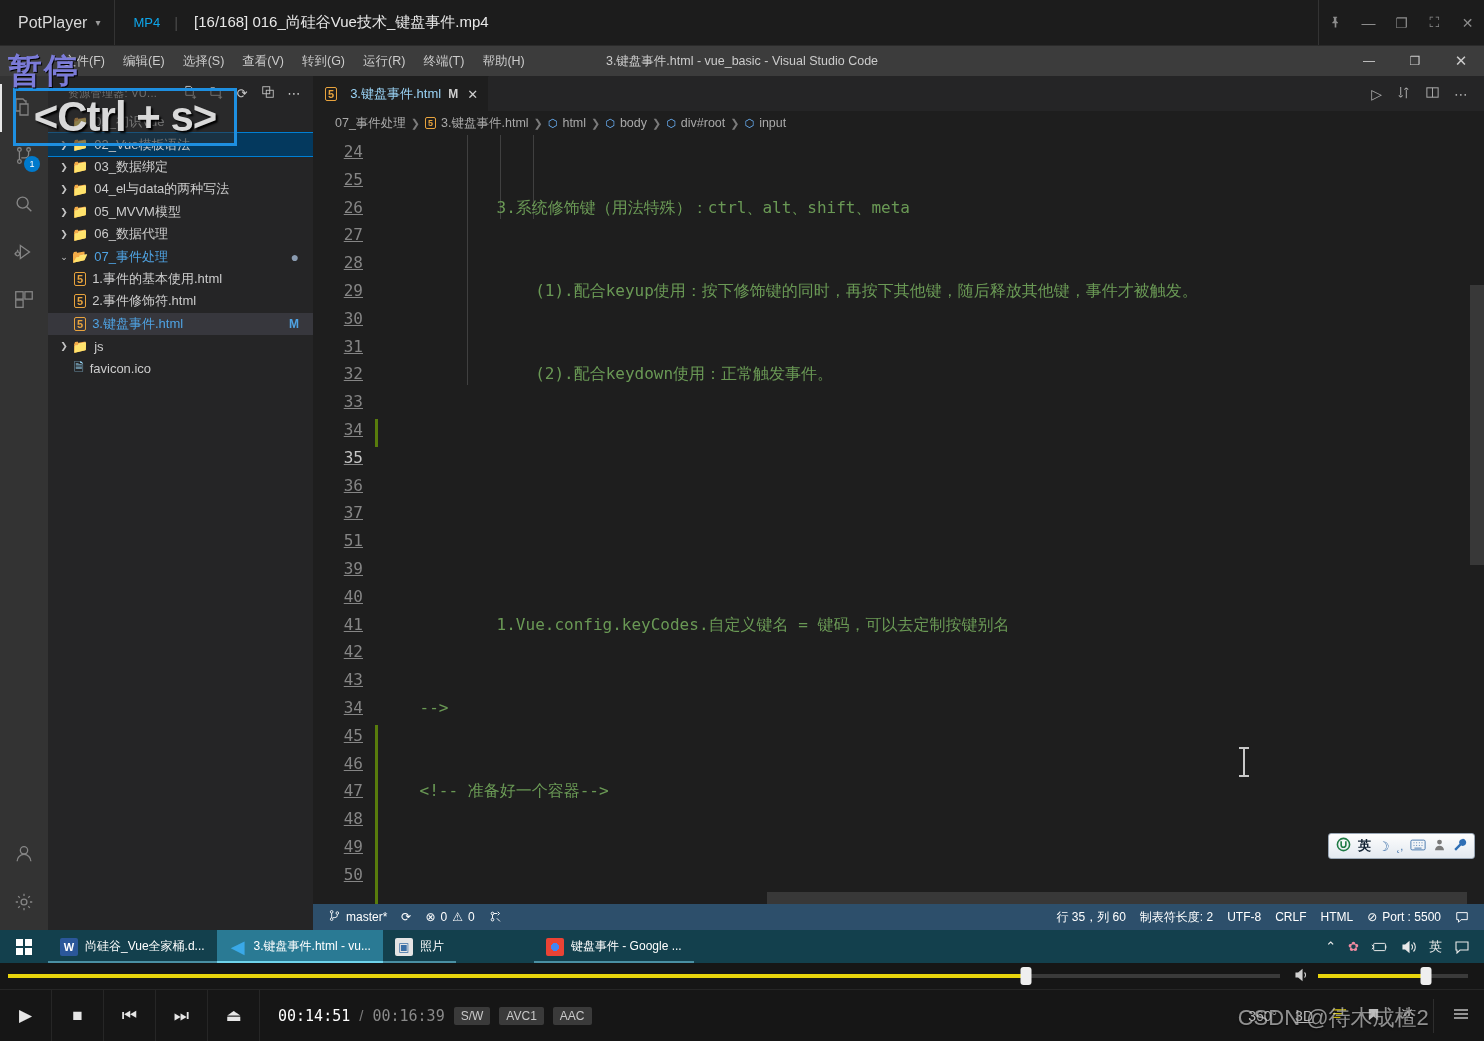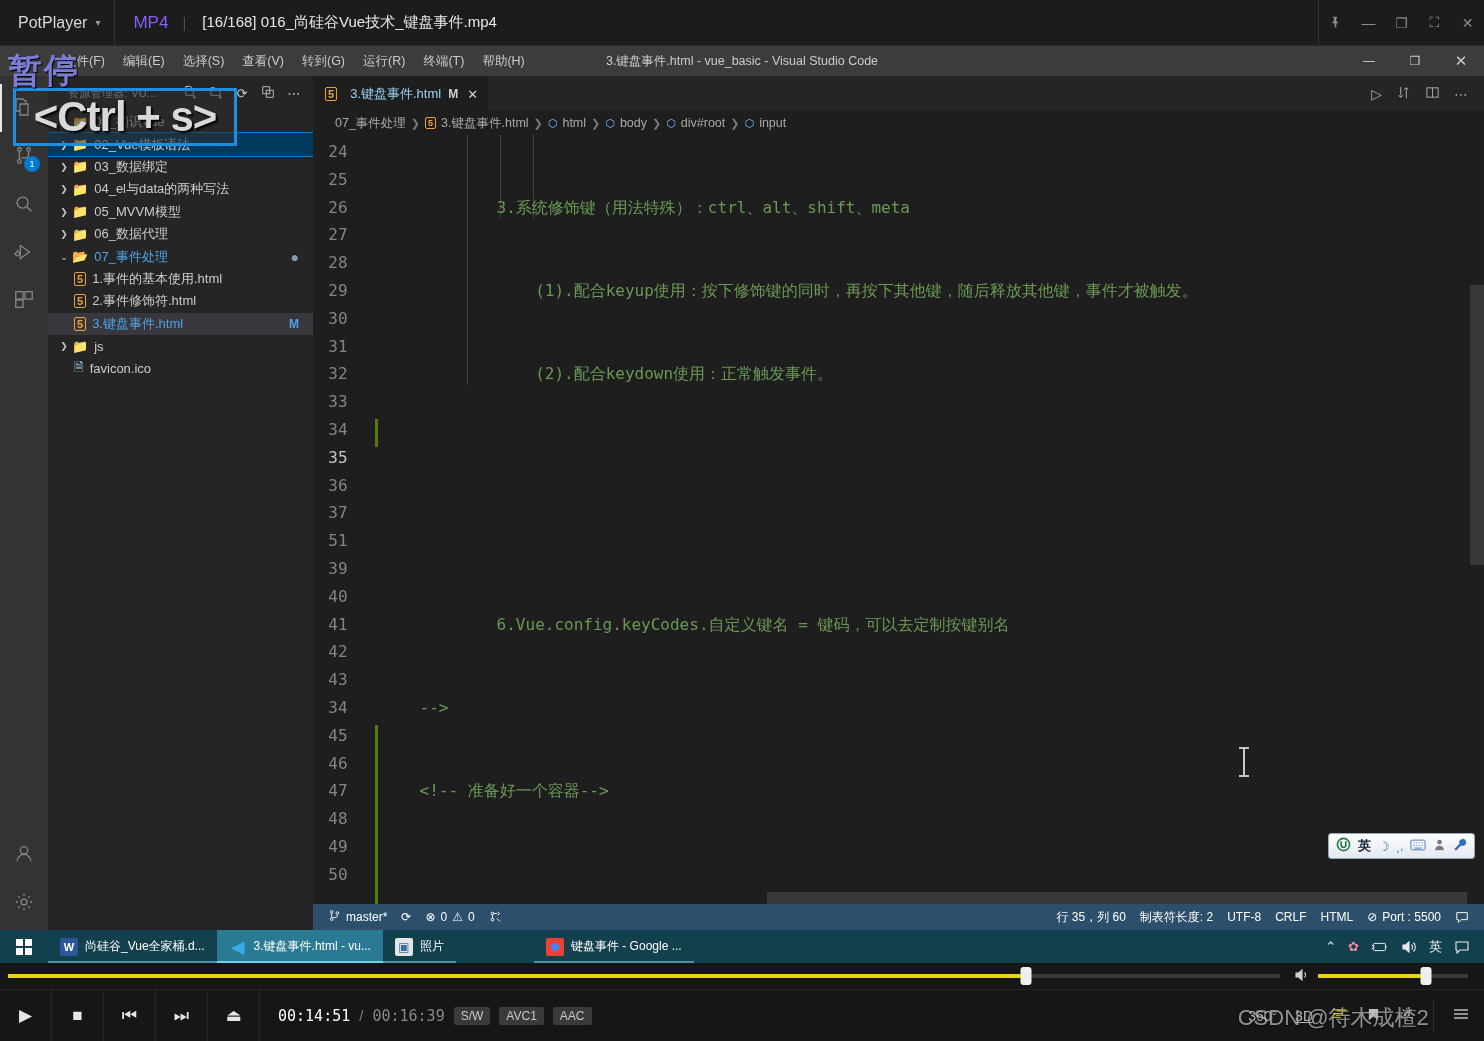--- a/index.html
+++ b/index.html
@@ -15,21 +15,21 @@
     position: absolute; left: 0; top: 0; width: 1484px; height: 46px;
     background: #1c1c1c; display: flex; align-items: center;
     border-bottom: 1px solid #2a2a2a;
   }
   .pot-name {
     color: #d8d8d8; font-size: 16px; padding: 0 14px 0 18px;
     display: flex; align-items: center; gap: 8px; height: 100%;
     border-right: 1px solid #333;
   }
   .pot-caret { font-size: 10px; color: #9a9a9a; }
-  .pot-fmt { color: #8b5cf6; font-size: 17px; padding: 0 14px 0 18px; }
+  .pot-fmt { color: #0ea5e9; font-size: 13px; padding: 0 14px 0 18px; }
   .pot-sep { color: #4a4a4a; font-size: 15px; }
   .pot-file { color: #e8e8e8; font-size: 15px; padding-left: 16px; }
   .pot-winbtns {
     margin-left: auto; display: flex; align-items: center; height: 100%;
     border-left: 1px solid #333;
   }
   .pot-wbtn {
     width: 33px; height: 46px; display: flex; align-items: center;
     justify-content: center; color: #8c8c8c; font-size: 14px;
   }
@@ -130,23 +130,23 @@
   .bc-sep { color: #7a7a7a; font-size: 11px; }
   .bc-cube { color: #6cb6ff; font-size: 11px; }
   .bc-html {
     color: #e8a33d; font-size: 9px; font-weight: bold; border: 1px solid #e8a33d;
     border-radius: 2px; padding: 0 2px;
   }
 
   
   .code-wrap { flex: 1; display: flex; position: relative; overflow: hidden; background: #1e1e1e; }
   .gutter {
-    width: 62px; flex: 0 0 62px; text-align: center; padding-right: 12px;
+    width: 62px; flex: 0 0 62px; text-align: right; padding-right: 12px;
     color: #858585; font-family: "DejaVu Sans Mono", monospace; font-size: 16px;
-    line-height: 27.8px; padding-top: 3px; user-select: none;
+    line-height: 27.8px; padding-top: 3px; user-select: none; text-decoration: underline;
   }
   .gutter .cur { color: #c6c6c6; }
   .code-col { flex: 1; position: relative; min-width: 0; overflow: hidden; }
   .code {
     font-family: "DejaVu Sans Mono", monospace; font-size: 16px; line-height: 27.8px;
     color: #d4d4d4; padding-top: 3px; white-space: pre;
   }
   .code .ln { height: 27.8px; padding-left: 6px; position: relative; }
   .cmt-blk { color: #6a9955; }
   .ind-guide {
@@ -541,21 +541,21 @@
             <div class="ind-guide" style="left:158px;top:0;height:84px"></div>
             <div class="chg-bar" style="top:284px;height:28px"></div>
             <div class="chg-bar" style="top:590px;height:305px"></div>
 
             <div class="code">
               <div class="ln"><span class="cmt-blk">            3.系统修饰键（用法特殊）：ctrl、alt、shift、meta</span></div>
               <div class="ln"><span class="cmt-blk">                (1).配合keyup使用：按下修饰键的同时，再按下其他键，随后释放其他键，事件才被触发。</span></div>
               <div class="ln"><span class="cmt-blk">                (2).配合keydown使用：正常触发事件。</span></div>
               <div class="ln"> </div>
               <div class="ln"> </div>
-              <div class="ln"><span class="cmt-blk">            6.Vue.config.keyCodes.自定义键名 = 键码，可以去定制按键别名</span></div>
+              <div class="ln"><span class="cmt-blk">            1.Vue.config.keyCodes.自定义键名 = 键码，可以去定制按键别名</span></div>
               <div class="ln"><span class="cmt-blk">    --&gt;</span></div>
               <div class="ln"><span class="cmt-blk">    &lt;!-- 准备好一个容器--&gt;</span></div>
               
               
               
               
               
               
               
               

